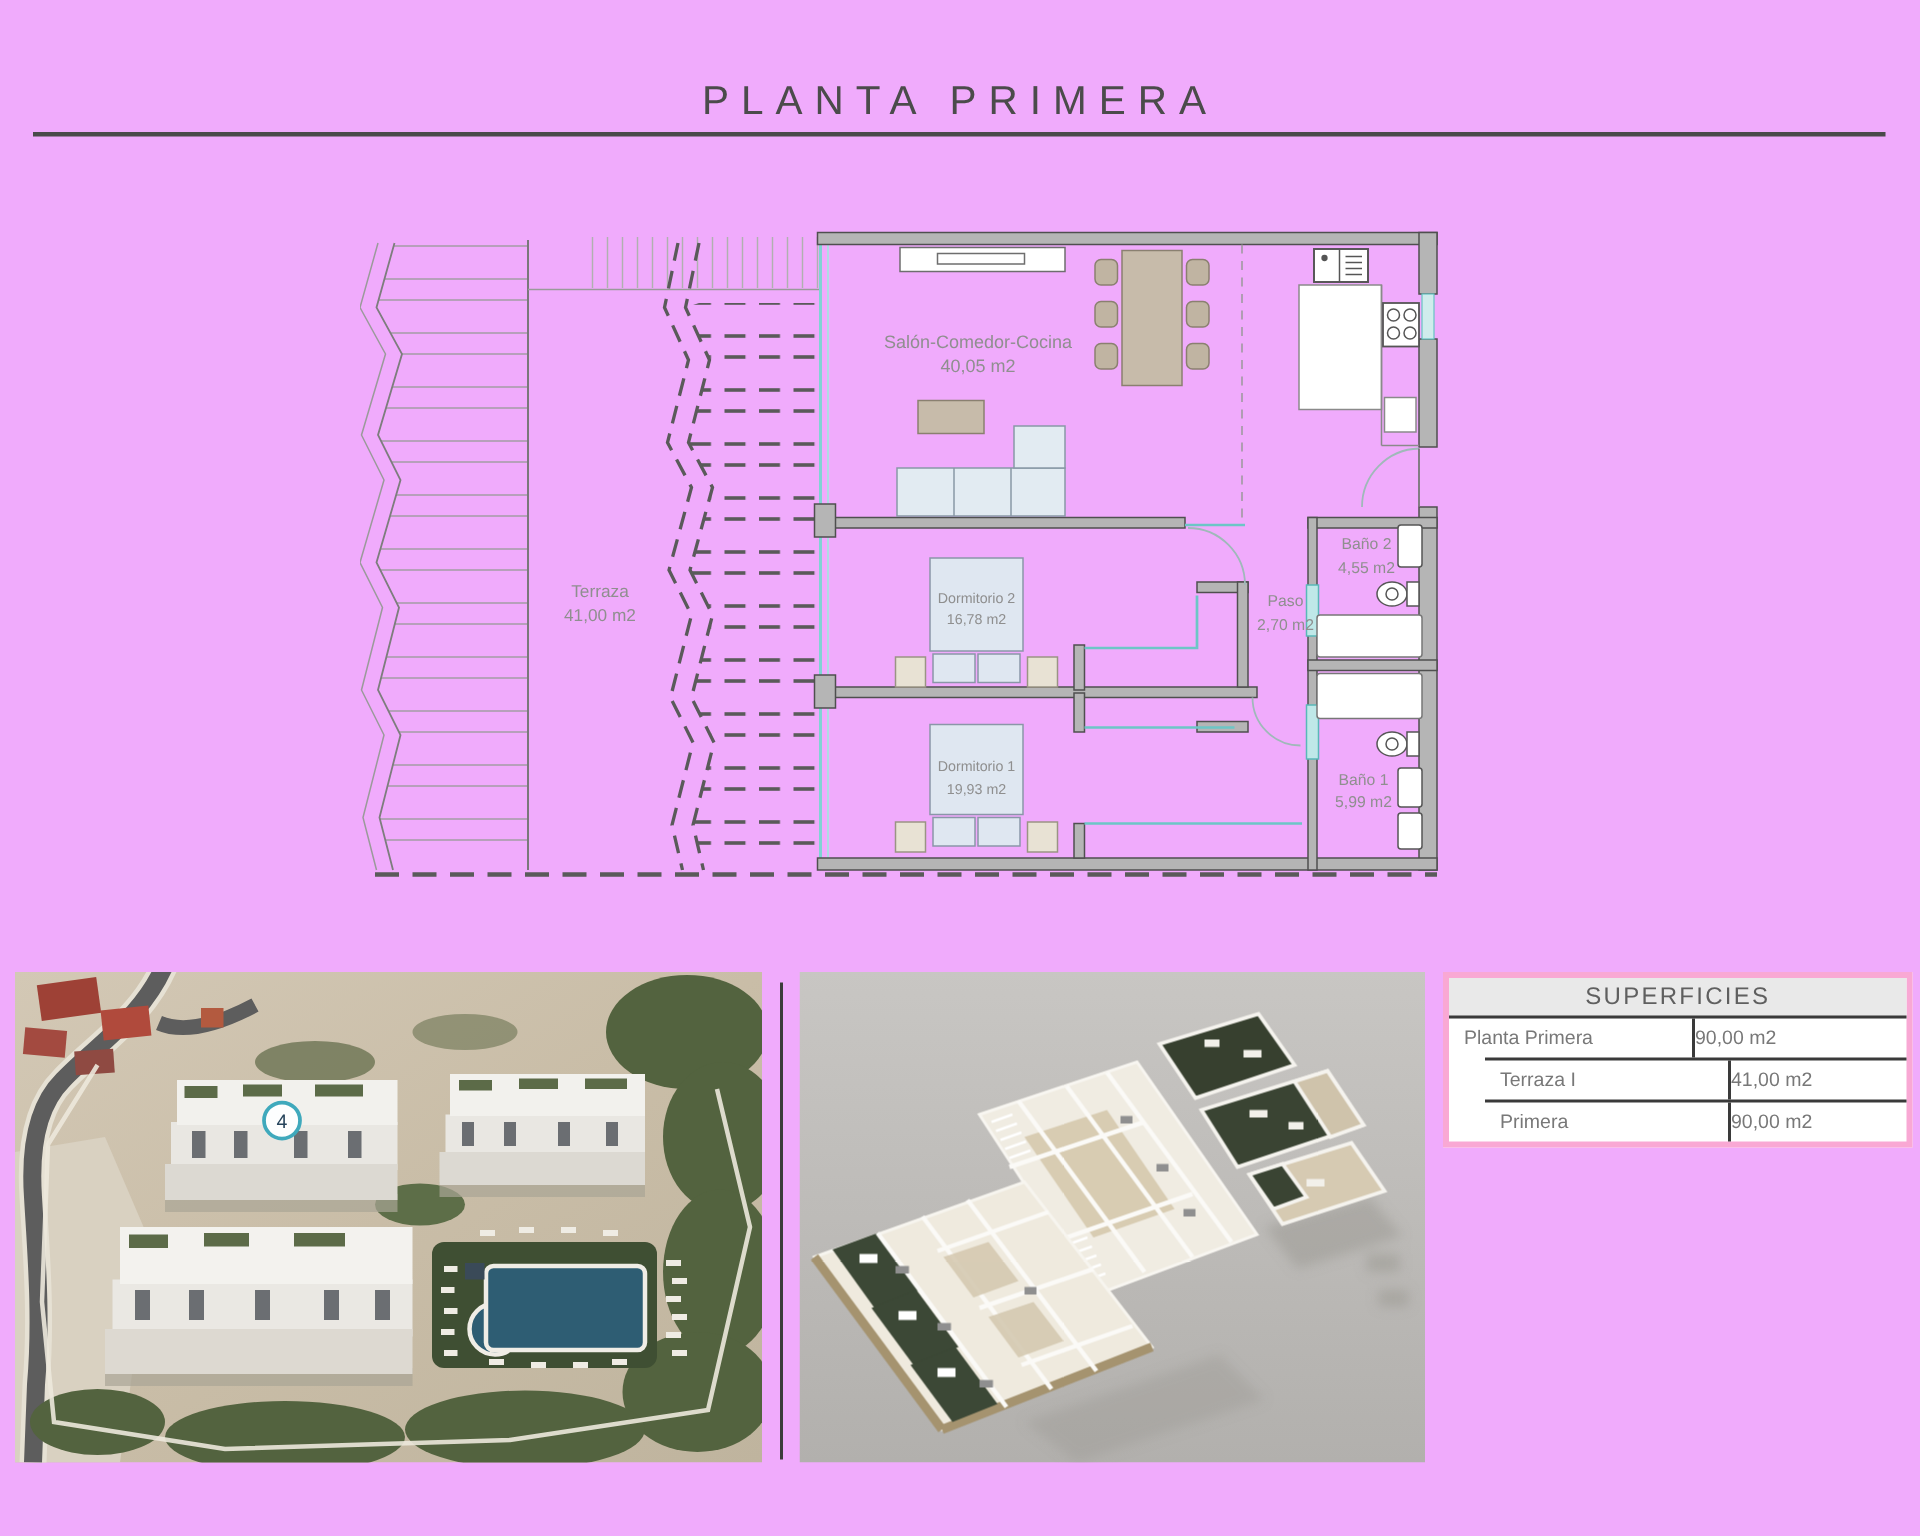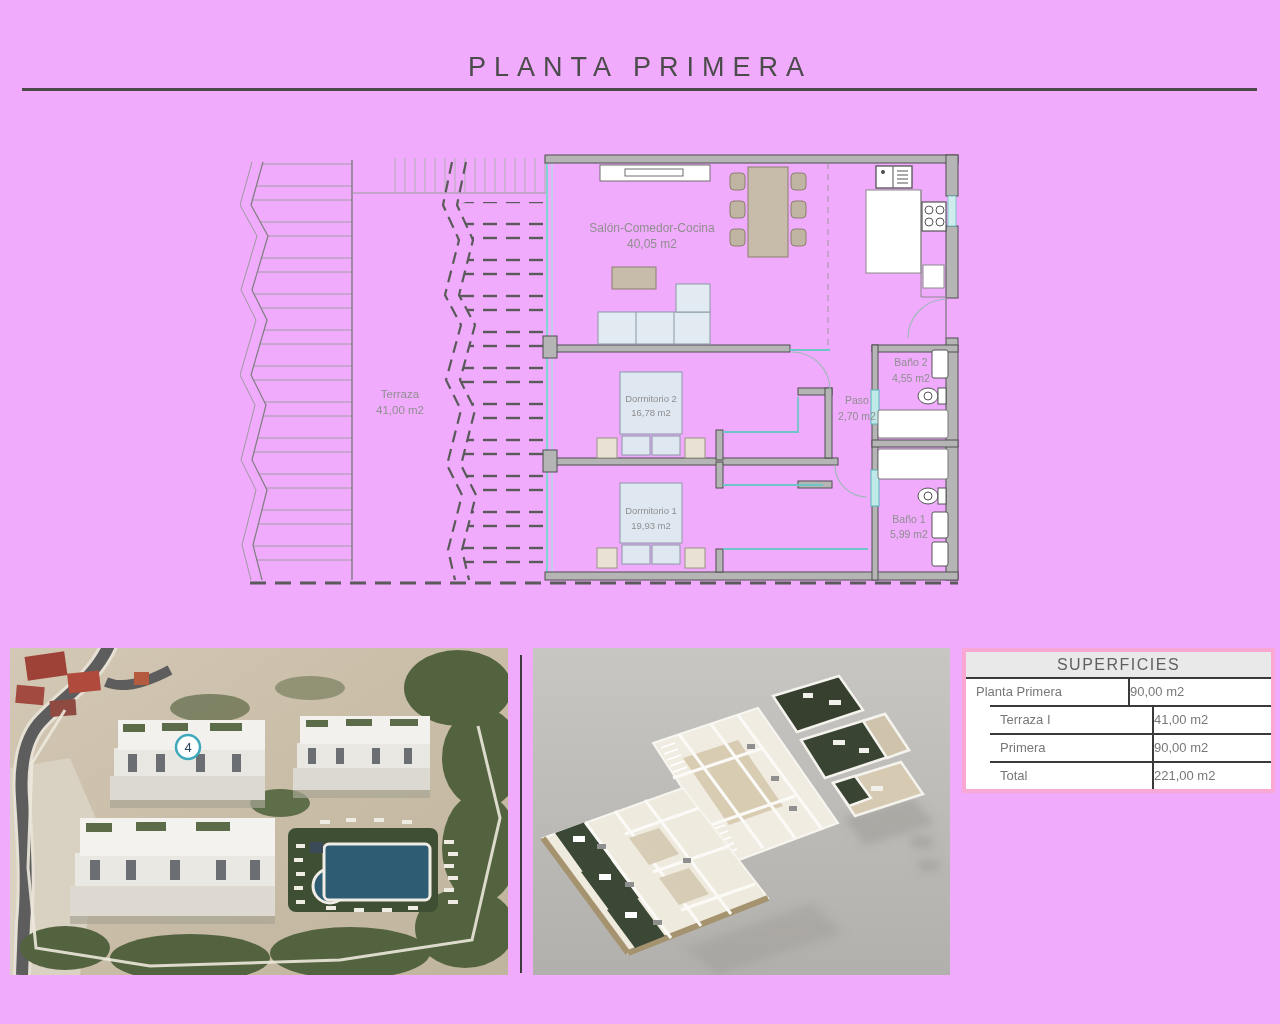--- a/index.html
+++ b/index.html
@@ -433,19 +433,15 @@
       <div class="surf-value">90,00 m2</div>
     </div>
     <div class="surf-row">
       <div class="surf-label">Terraza I</div>
       <div class="surf-value">41,00 m2</div>
     </div>
     <div class="surf-row">
       <div class="surf-label">Primera</div>
       <div class="surf-value">90,00 m2</div>
     </div>
-    <div class="surf-row">
-      <div class="surf-label">Total</div>
-      <div class="surf-value">221,00 m2</div>
-    </div>
   </div>
 
 </div>
 
 </body></html>

